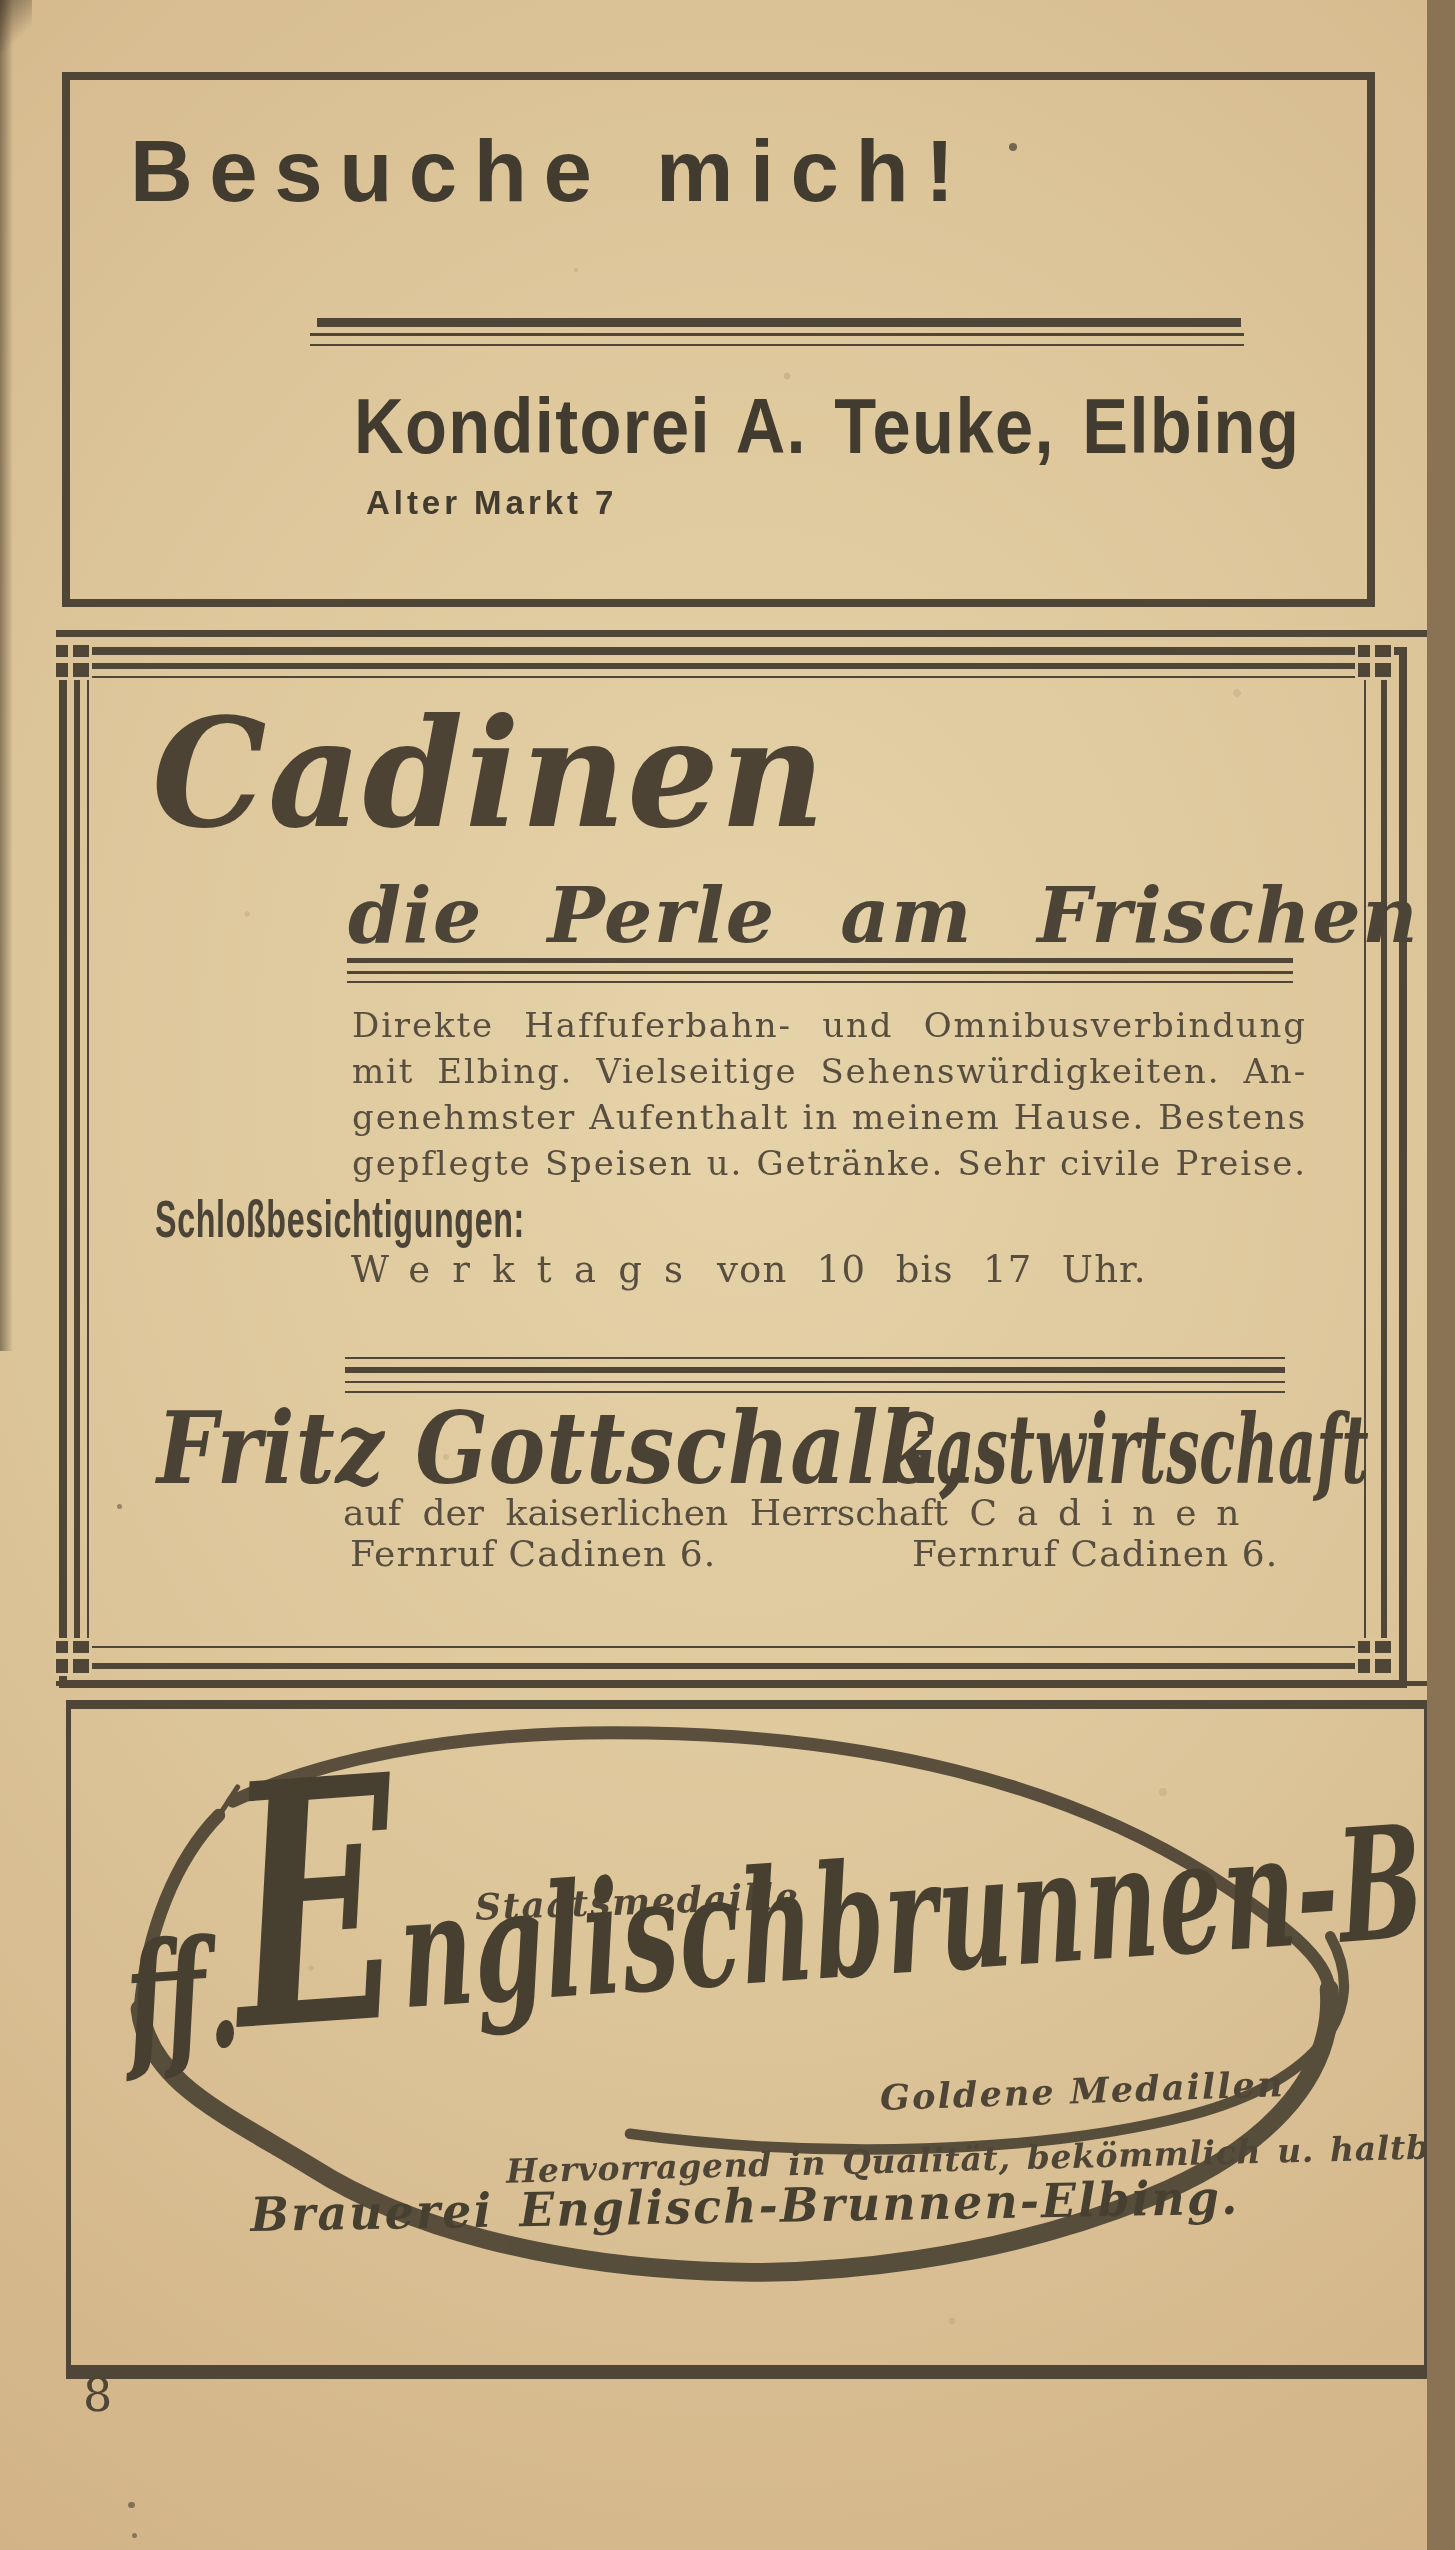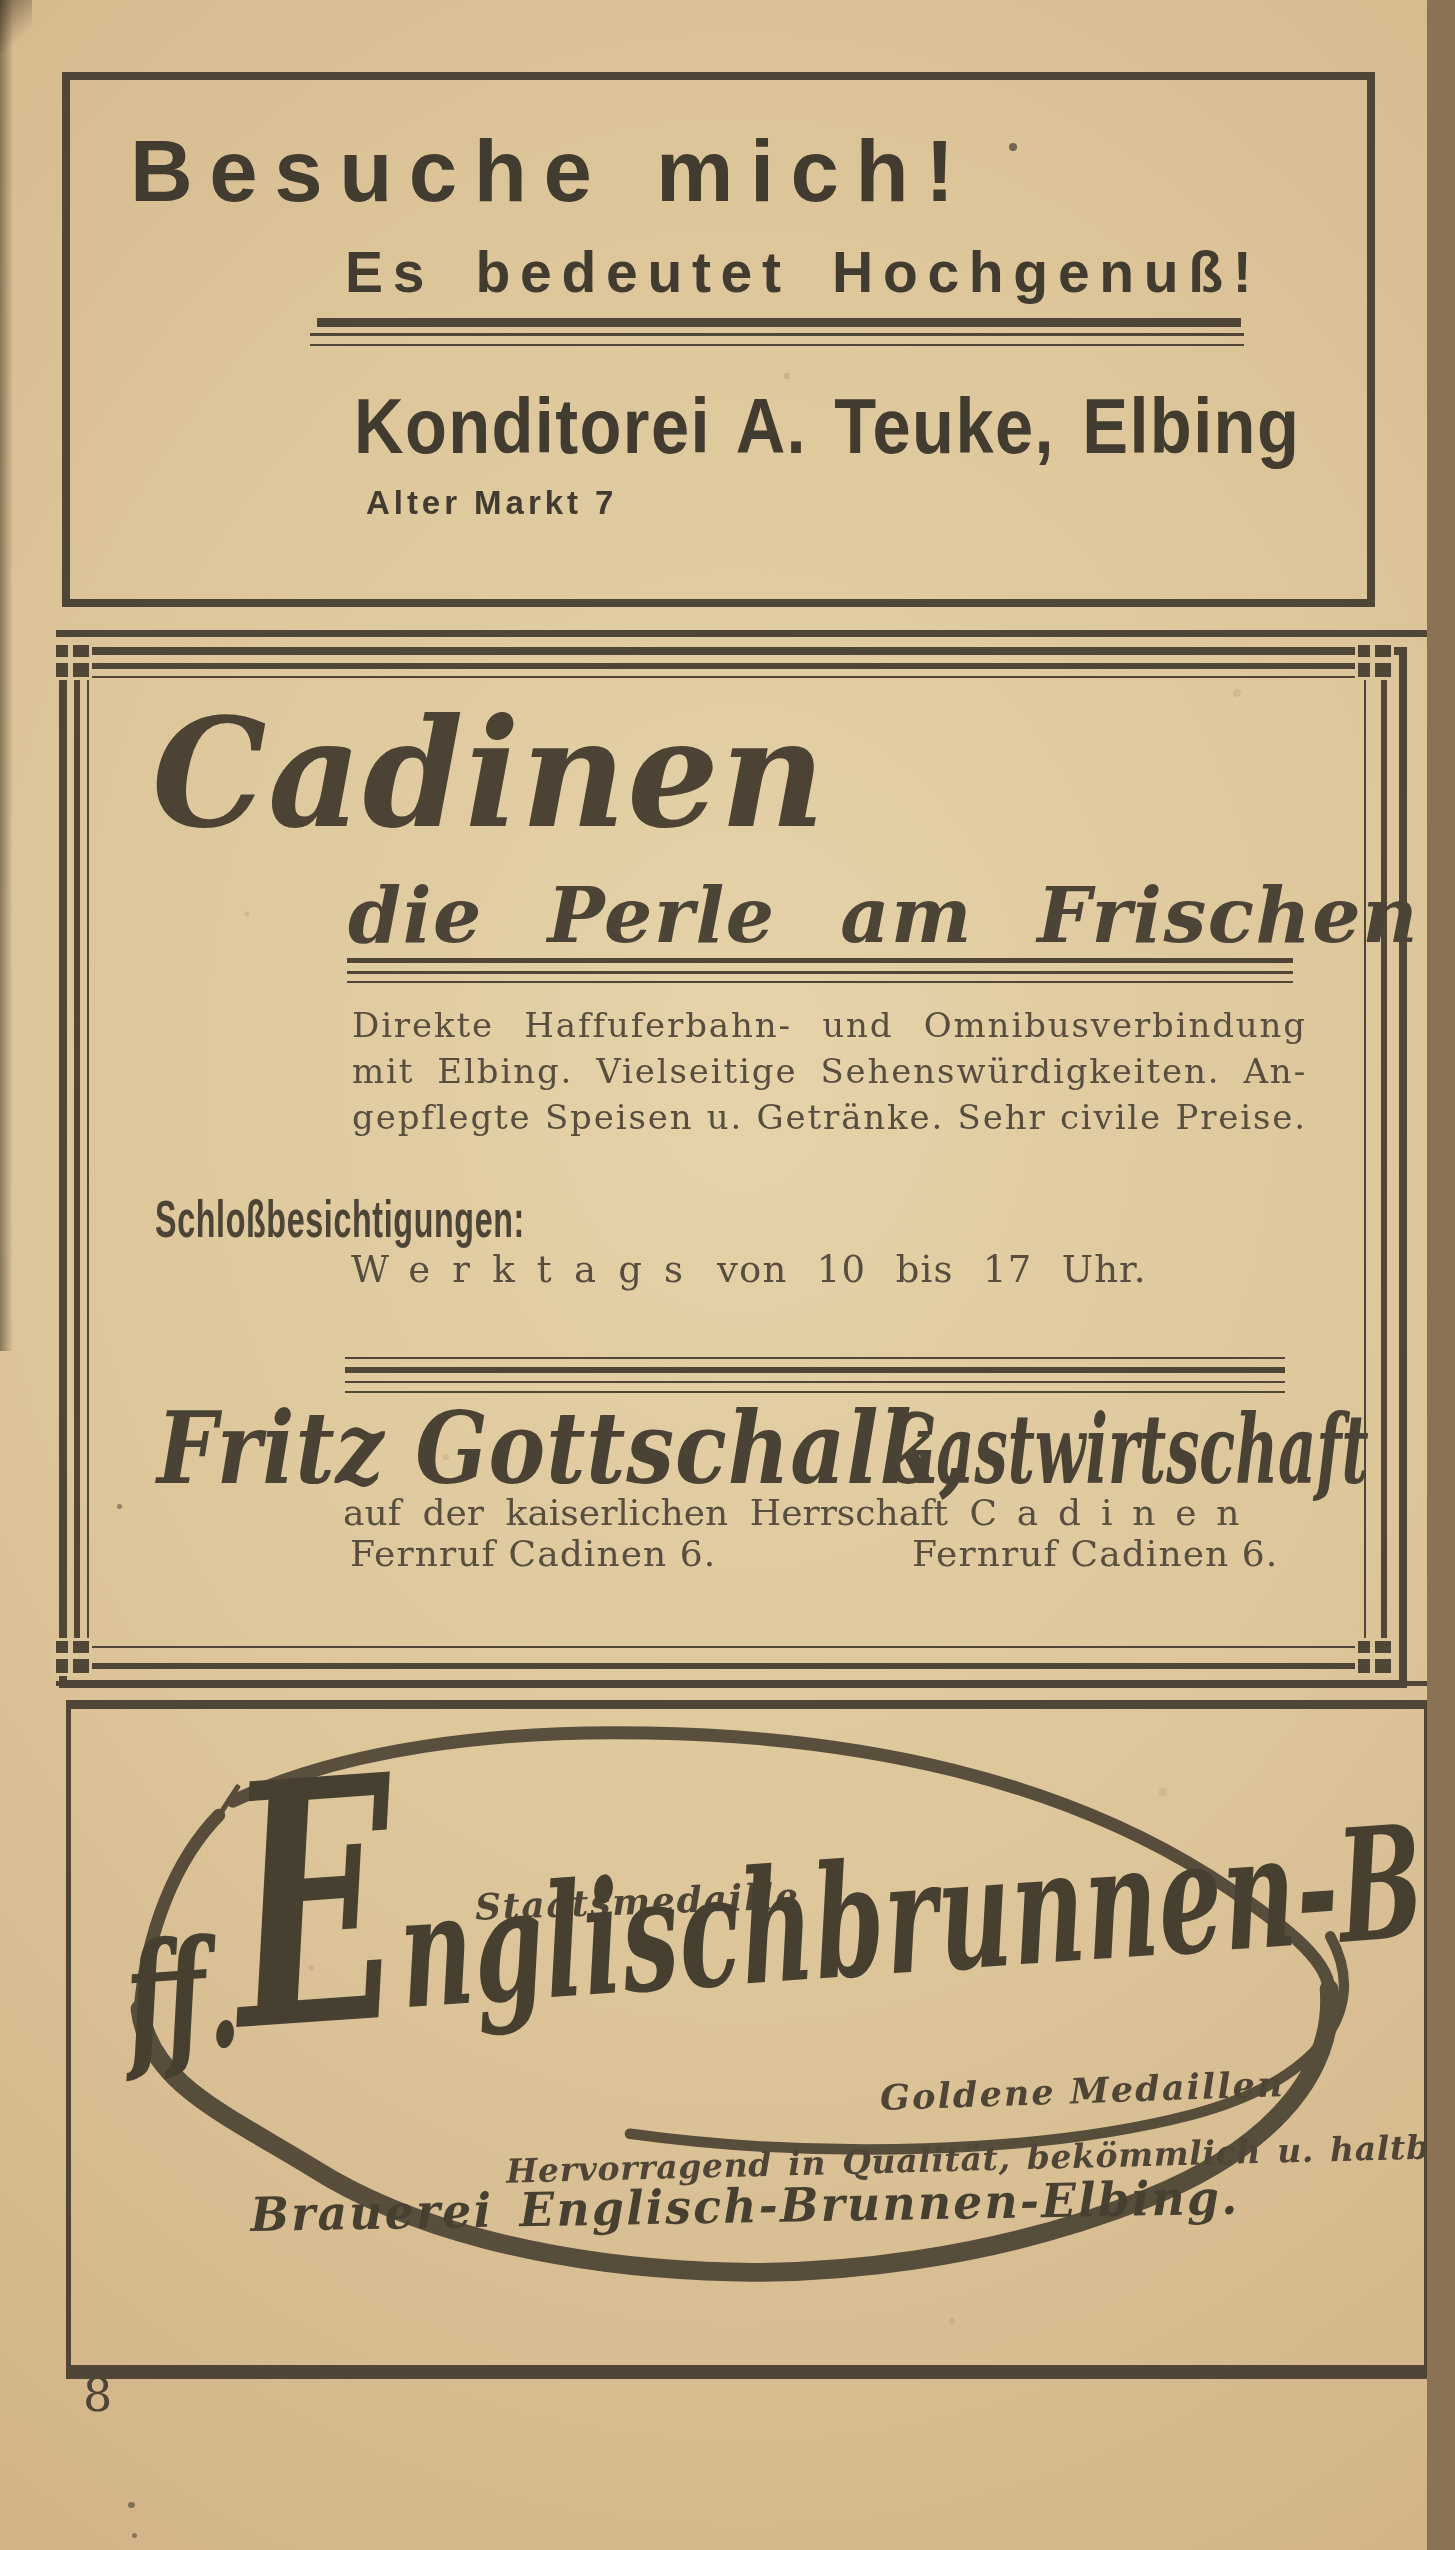--- a/index.html
+++ b/index.html
@@ -79,21 +79,20 @@
 </head>
 <body>
 
 <div class="page">
   <div class="speckles"></div>
   <div class="edge-shadow"></div>
   <div class="corner-smudge"></div>
 
   <div class="box1"></div>
   <div class="abs sans b t-besuche">Besuche mich!</div>
-  <div class="abs sans b t-es">Es bedeutet Hochgenuß!</div>
   <div class="hrule" style="left:317px;top:318px;width:924px;height:8.8px;"></div>
   <div class="hrule" style="left:310px;top:333px;width:934px;height:2.9px;"></div>
   <div class="hrule" style="left:310px;top:344px;width:934px;height:2.3px;"></div>
   <div class="abs sans b t-kond">Konditorei A. Teuke, Elbing</div>
   <div class="abs sans b t-alter">Alter Markt 7</div>
 
   <div class="hrule" style="left:56px;top:630px;width:1391px;height:7px;"></div>
 
   <div class="box2o"></div>
   <div class="box2m"></div>
@@ -105,20 +104,21 @@
 
   <div class="abs serif it b t-cadinen">Cadinen</div>
   <div class="abs serif it b t-perle">die Perle am Frischen Haff</div>
   <div class="hrule" style="left:347px;top:958px;width:946px;height:4.7px;"></div>
   <div class="hrule" style="left:347px;top:971px;width:946px;height:2.9px;"></div>
   <div class="hrule" style="left:347px;top:981px;width:946px;height:2.3px;"></div>
 
   <div class="para">
     <div>Direkte Haffuferbahn- und Omnibusverbindung</div>
     <div>mit Elbing. Vielseitige Sehenswürdigkeiten. An-</div>
+    <div>genehmster Aufenthalt in meinem Hause. Bestens</div>
     <div>gepflegte Speisen u. Getränke. Sehr civile Preise.</div>
   </div>
 
   <div class="abs sans b t-schloss">Schloßbesichtigungen:</div>
   <div class="abs serif hourline" style="left:351px;top:1251px;">
     <span class="day">Werktags</span>
     <span class="hrest">von 10 bis 17 Uhr.</span>
   </div>
 
   <div class="hrule" style="left:345px;top:1357px;width:940px;height:2.3px;"></div>

